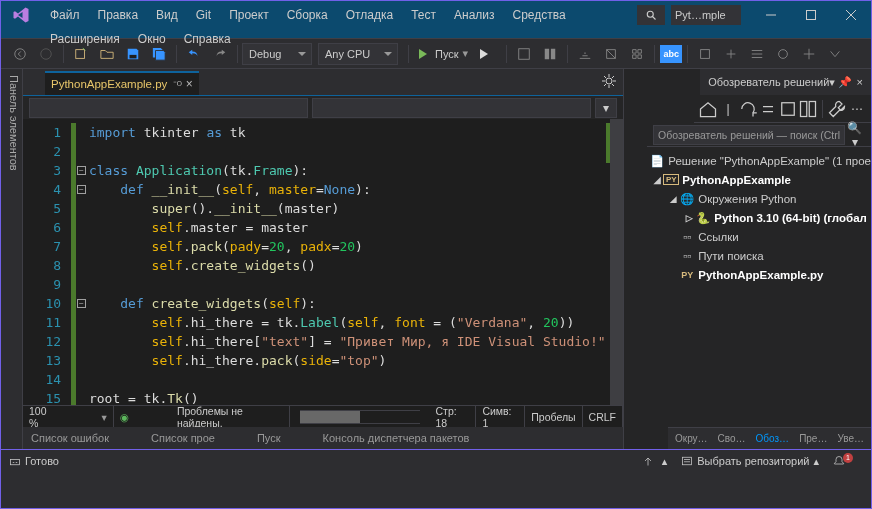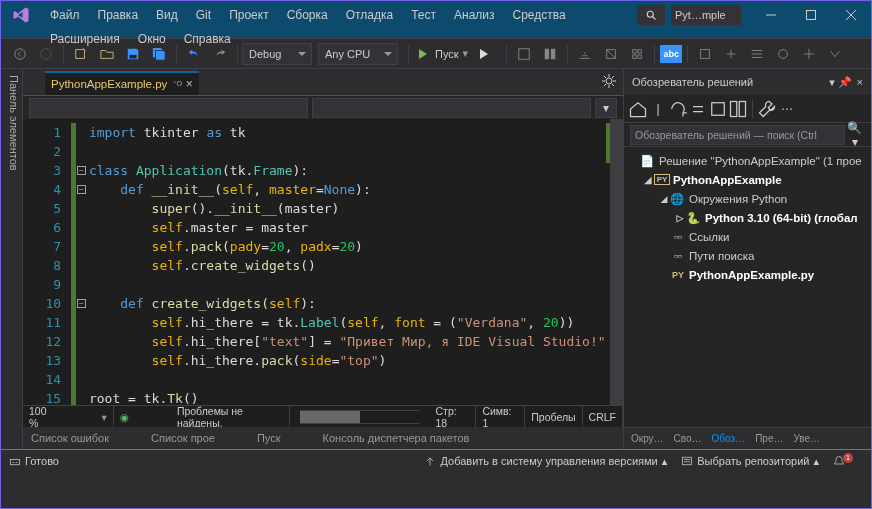--- a/index.html
+++ b/index.html
@@ -72,21 +72,21 @@
 .minimap-strip { width:6px; background:#1e1e1e; display:flex; flex-direction:column; }
 .minimap-strip .mk { height:40px; background:#4b7a2c; margin-top:4px; }
 
 .editor-status { height: 22px; background:#1e1e1e; border-top:1px solid #3f3f46; display:flex; align-items:center; font-size: 10.5px; color:#ccc; }
 .editor-status .pill { padding:0 6px; border-right:1px solid #3f3f46; height:100%; display:flex; align-items:center;gap:44px; }
 .editor-status .check { color:#5cb85c; margin-right:4px; }
 
 .btm-tabs { height: 22px; background:#2d2d30; display:flex; align-items:center; padding: 0 8px; font-size: 11px; color:#999;gap:28px; }
 .btm-tabs span { margin-right: 14px; }
 
-.panel { width: 248px; background:#252526; border-left:1px solid #3f3f46; display:flex; flex-direction:column; }
+.panel { width: 248px; background:#252526; border-left:1px solid #3f3f46; display:flex; flex-direction:column;align-items:flex-end; }
 .panel-hdr { height: 26px; background:#2d2d30; display:flex; align-items:center; padding:0 8px; font-size:11px; }
 .panel-hdr .ico { margin-left:auto; display:flex; gap:4px; align-items:center; }
 .panel-tb { height: 28px; display:flex; align-items:center; padding:0 4px; border-bottom:1px solid #3f3f46; }
 .panel-tb .pbtn { width:20px; height:20px; display:flex; align-items:center; justify-content:center; }
 .panel-search-row { height:24px; display:flex; align-items:center; padding:0 6px; border-top:0; border-bottom:1px solid #3f3f46; }
 .panel-search { flex:1; height:20px; background:#333337; border:1px solid #3f3f46; color:#999; font-size:10.5px; padding:0 4px; display:flex; align-items:center; }
 .tree { flex:1; padding:4px 0; font-size:11.5px; overflow:hidden; }
 .tree-item { display:flex; align-items:center; height:19px; padding-left:4px; }
 .tree-item .arrow { width:12px; text-align:center; color:#ccc; font-size:9px; }
 .tree-item .icon { width:16px; display:flex; align-items:center; justify-content:center; margin-right:3px; }
@@ -491,21 +491,20 @@
         <rect x="2" y="6" width="12" height="7" fill="none" stroke="#ccc"></rect>
         <path d="M5 10h2M9 10h2" stroke="#ccc"></path>
       </svg>
     <span>Готово</span>
   </div>
   <div class="spacer"></div>
   <div class="sitem">
     <svg viewBox="0 0 16 16">
         <path d="M8 14V4M4 8l4-4 4 4" fill="none" stroke="#ccc"></path>
       </svg>
-    <span>Добавить в систему управления версиями</span> 
       <span style="margin-left:4px">▴</span>
   </div>
   <div class="sitem">
     <svg viewBox="0 0 16 16">
         <rect x="2" y="3" width="12" height="10" fill="none" stroke="#ccc"></rect>
         <path d="M4 6h8M4 9h8" stroke="#ccc"></path>
       </svg>
     <span>Выбрать репозиторий</span> 
       <span style="margin-left:4px">▴</span>
   </div>

